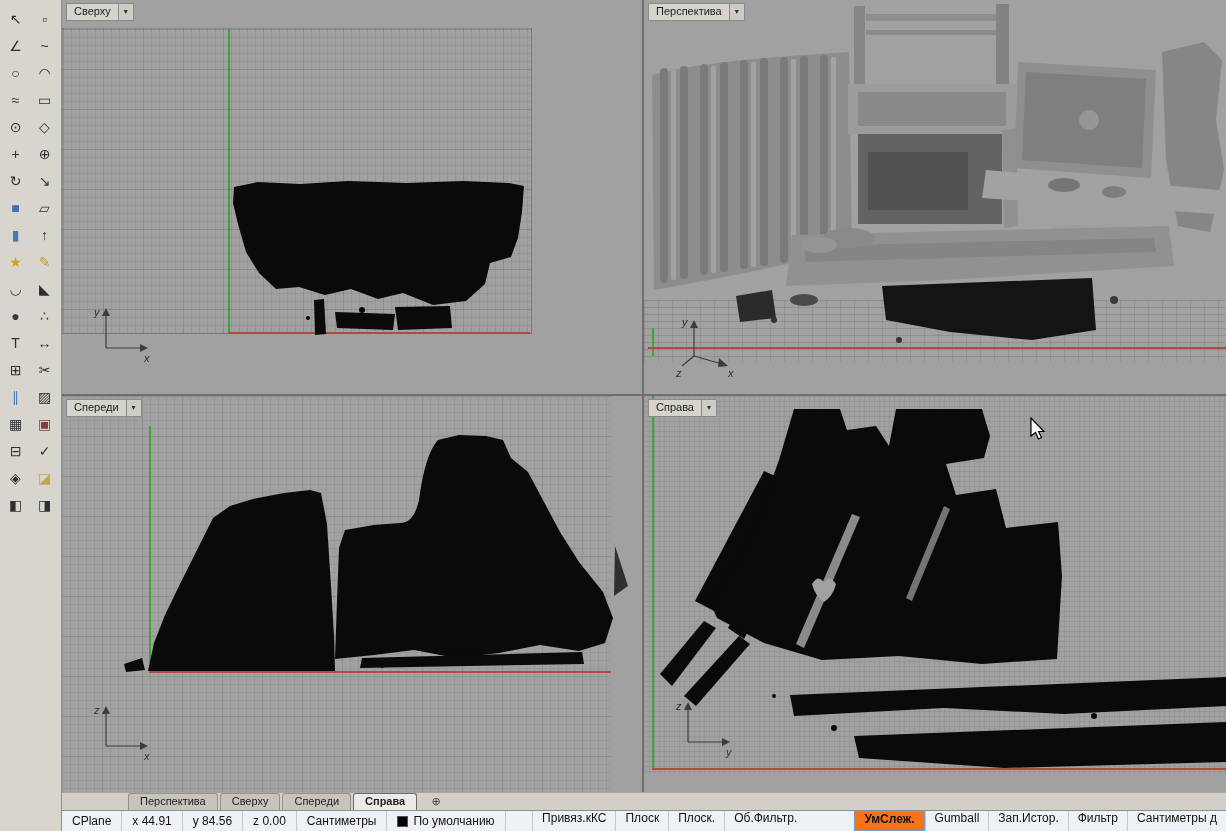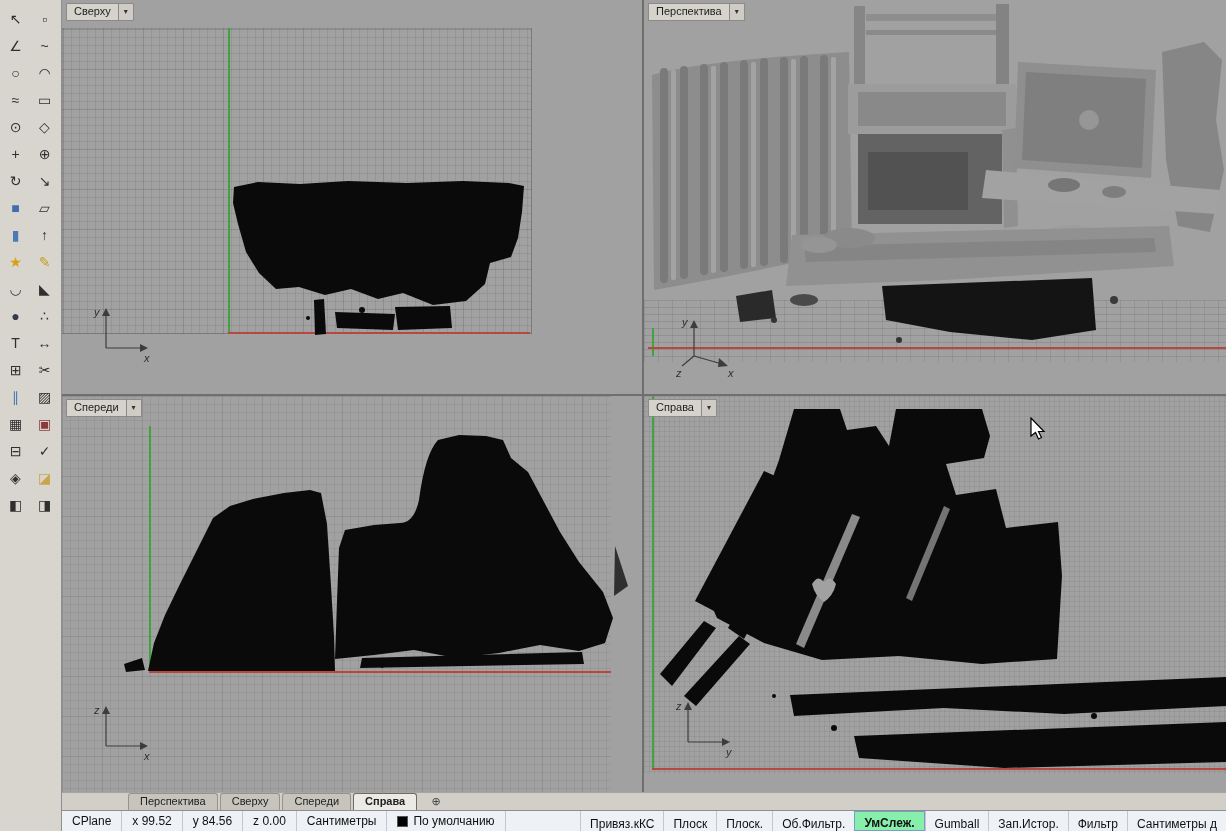--- a/index.html
+++ b/index.html
@@ -102,26 +102,27 @@
   .cell {
     display:flex; align-items:center; padding:0 10px;
     border-right:1px solid #c3c7cc; white-space:nowrap; cursor:default;
   }
   .cell .swatch {
     width:11px; height:11px; background:#000; border:1px solid #555;
     display:inline-block; margin-right:5px;
   }
   .spacer { flex:1; }
   .toggle {
-    display:flex; align-items:flex-end; padding:0 9px; white-space:nowrap;
+    display:flex; align-items:flex-start; padding:0 9px; white-space:nowrap;
     border-left:1px solid #c3c7cc; cursor:default;
   }
   .toggle.active {
-    background:#86efac; border:1px solid var(--status-active-border,#7a9cc6);
+    background:#f97316; border:1px solid var(--status-active-border,#7a9cc6);
     font-weight:bold;
+    margin-left:48px;
   }
   .cursor-svg { position:absolute; z-index:60; pointer-events:none; }
 </style>
 </head>
 <body>
 
 <div class="toolbar">
 
     <div class="tool">
       <span>↖</span>
@@ -460,21 +461,21 @@
   <div class="statusbar">
     <div style="display:flex">
 
         <div class="cell">
 
           <span>CPlane</span>
         </div>
 
         <div class="cell">
 
-          <span>x 99.52</span>
+          <span>x 44.91</span>
         </div>
 
         <div class="cell">
 
           <span>y 84.56</span>
         </div>
 
         <div class="cell">
 
           <span>z 0.00</span>

